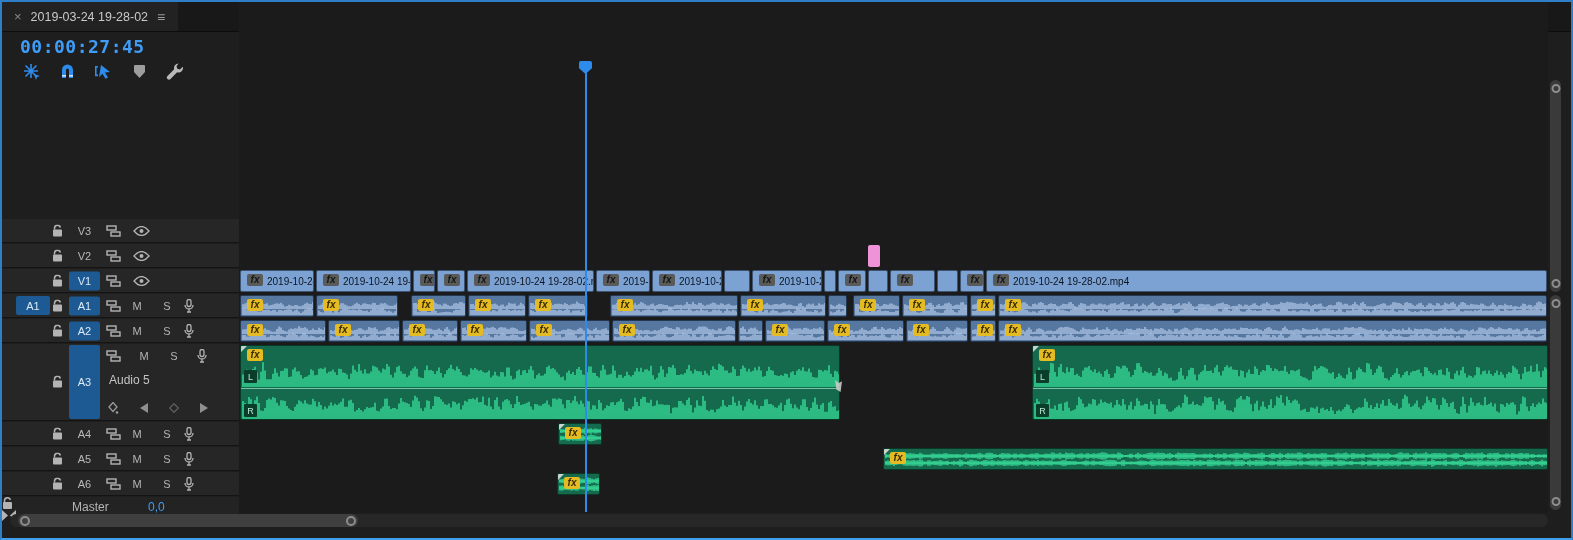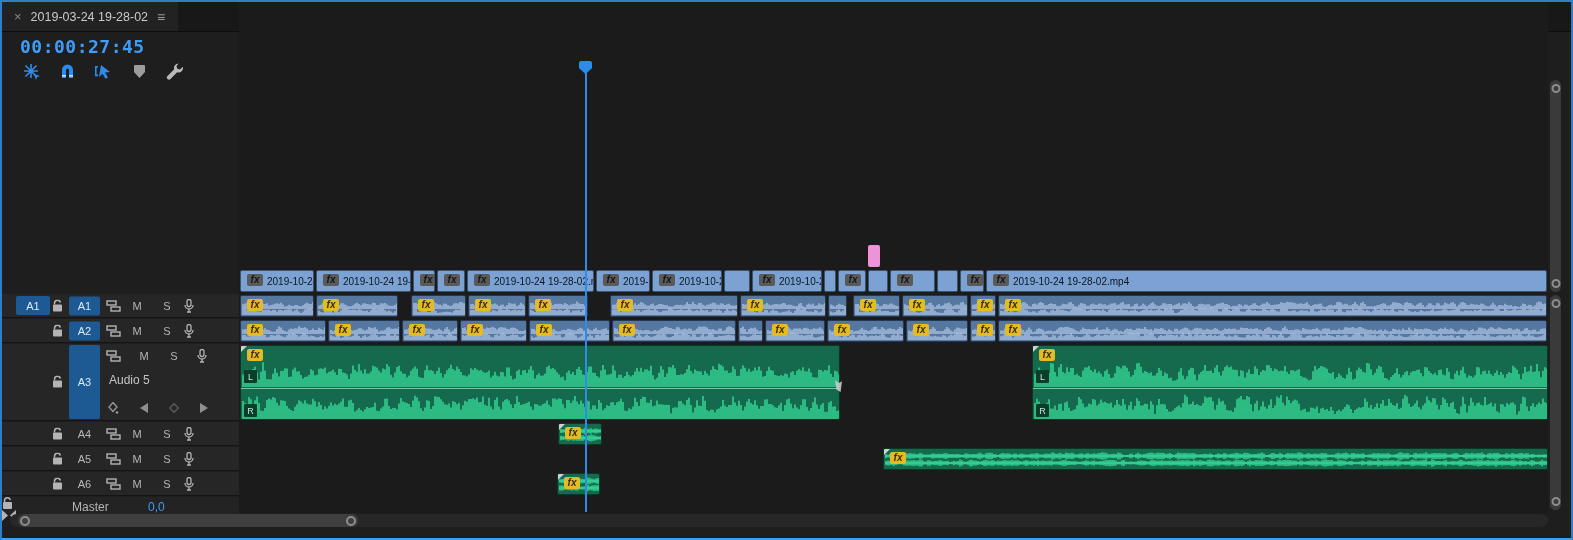--- a/index.html
+++ b/index.html
@@ -196,20 +196,89 @@
           </svg>
       </span>
       <span class="master-label">Master</span>
       <span class="master-level">0,0</span>
       <span class="ic bowtiepos">
         <svg width="14" height="11" viewBox="0 0 14 11">
             <path d="M0 0l6 5.5L0 11zM14 0L8 5.5 14 11z" fill="#b4b4b4"></path>
           </svg>
       </span>
     </div>
+  <div class="hrow" style="top: 187px; height: 24px;">
+    <span class="ic lockpos">
+      <svg width="11" height="13" viewBox="0 0 11 13">
+            <path d="M2.5 5V3.6A3 3 0 0 1 8.4 3" stroke="#b4b4b4" stroke-width="1.5" fill="none"></path>
+            <rect x="1" y="5" width="9" height="7" rx="1" fill="#b4b4b4"></rect>
+          </svg>
+    </span>
+    <span class="tname">V3</span>
+    <span class="ic syncpos">
+      <svg width="15" height="12" viewBox="0 0 15 12">
+            <g stroke="#b4b4b4" stroke-width="1.4" fill="none">
+              <rect x="1" y="1" width="9" height="4"></rect>
+              <rect x="5" y="7" width="9" height="4"></rect>
+            </g>
+          </svg>
+    </span>
+    <span class="ic eyepos">
+      <svg width="17" height="10" viewBox="0 0 17 10">
+            <path d="M1 5q7.5-9 15 0q-7.5 9-15 0z" fill="none" stroke="#b4b4b4" stroke-width="1.3"></path>
+            <circle cx="8.5" cy="5" r="2" fill="#b4b4b4"></circle>
+          </svg>
+    </span>
+  </div>
+      <div class="hrow" style="top: 212px; height: 24px;">
+    <span class="ic lockpos">
+      <svg width="11" height="13" viewBox="0 0 11 13">
+            <path d="M2.5 5V3.6A3 3 0 0 1 8.4 3" stroke="#b4b4b4" stroke-width="1.5" fill="none"></path>
+            <rect x="1" y="5" width="9" height="7" rx="1" fill="#b4b4b4"></rect>
+          </svg>
+    </span>
+    <span class="tname">V2</span>
+    <span class="ic syncpos">
+      <svg width="15" height="12" viewBox="0 0 15 12">
+            <g stroke="#b4b4b4" stroke-width="1.4" fill="none">
+              <rect x="1" y="1" width="9" height="4"></rect>
+              <rect x="5" y="7" width="9" height="4"></rect>
+            </g>
+          </svg>
+    </span>
+    <span class="ic eyepos">
+      <svg width="17" height="10" viewBox="0 0 17 10">
+            <path d="M1 5q7.5-9 15 0q-7.5 9-15 0z" fill="none" stroke="#b4b4b4" stroke-width="1.3"></path>
+            <circle cx="8.5" cy="5" r="2" fill="#b4b4b4"></circle>
+          </svg>
+    </span>
+  </div>
+      <div class="hrow" style="top: 237px; height: 24px;">
+    <span class="ic lockpos">
+      <svg width="11" height="13" viewBox="0 0 11 13">
+            <path d="M2.5 5V3.6A3 3 0 0 1 8.4 3" stroke="#b4b4b4" stroke-width="1.5" fill="none"></path>
+            <rect x="1" y="5" width="9" height="7" rx="1" fill="#b4b4b4"></rect>
+          </svg>
+    </span>
+    <span class="tname targeted">V1</span>
+    <span class="ic syncpos">
+      <svg width="15" height="12" viewBox="0 0 15 12">
+            <g stroke="#b4b4b4" stroke-width="1.4" fill="none">
+              <rect x="1" y="1" width="9" height="4"></rect>
+              <rect x="5" y="7" width="9" height="4"></rect>
+            </g>
+          </svg>
+    </span>
+    <span class="ic eyepos">
+      <svg width="17" height="10" viewBox="0 0 17 10">
+            <path d="M1 5q7.5-9 15 0q-7.5 9-15 0z" fill="none" stroke="#b4b4b4" stroke-width="1.3"></path>
+            <circle cx="8.5" cy="5" r="2" fill="#b4b4b4"></circle>
+          </svg>
+    </span>
+  </div>
       <div class="hrow" style="top: 262px; height: 24px;">
     <span class="srcpatch" style="display: flex;">A1</span>
     <span class="ic lockpos">
       <svg width="11" height="13" viewBox="0 0 11 13">
             <path d="M2.5 5V3.6A3 3 0 0 1 8.4 3" stroke="#b4b4b4" stroke-width="1.5" fill="none"></path>
             <rect x="1" y="5" width="9" height="7" rx="1" fill="#b4b4b4"></rect>
           </svg>
     </span>
     <span class="tname targeted">A1</span>
     <span class="ic syncpos">

